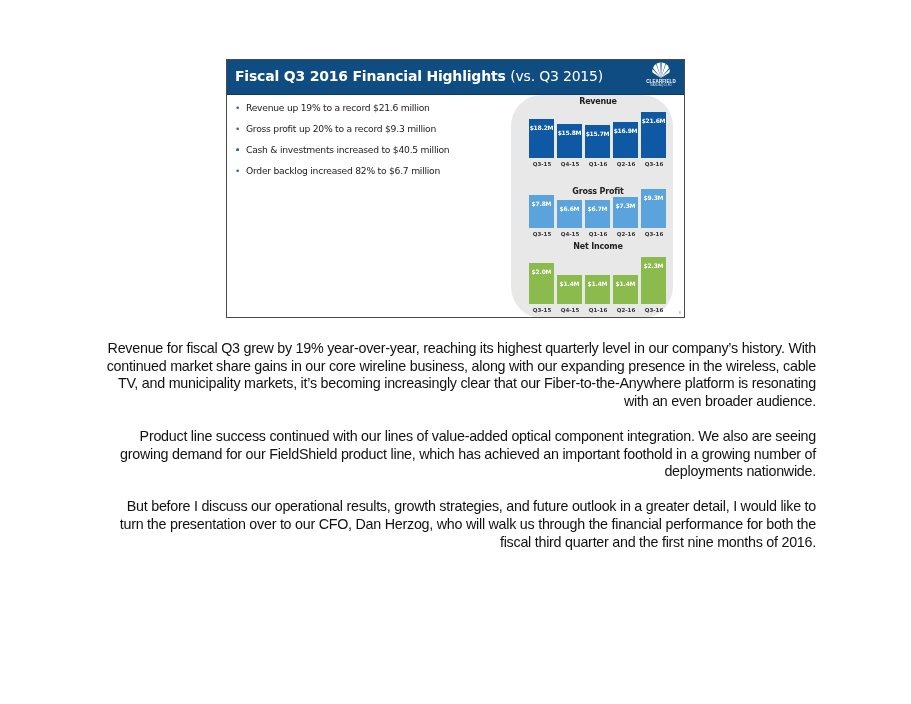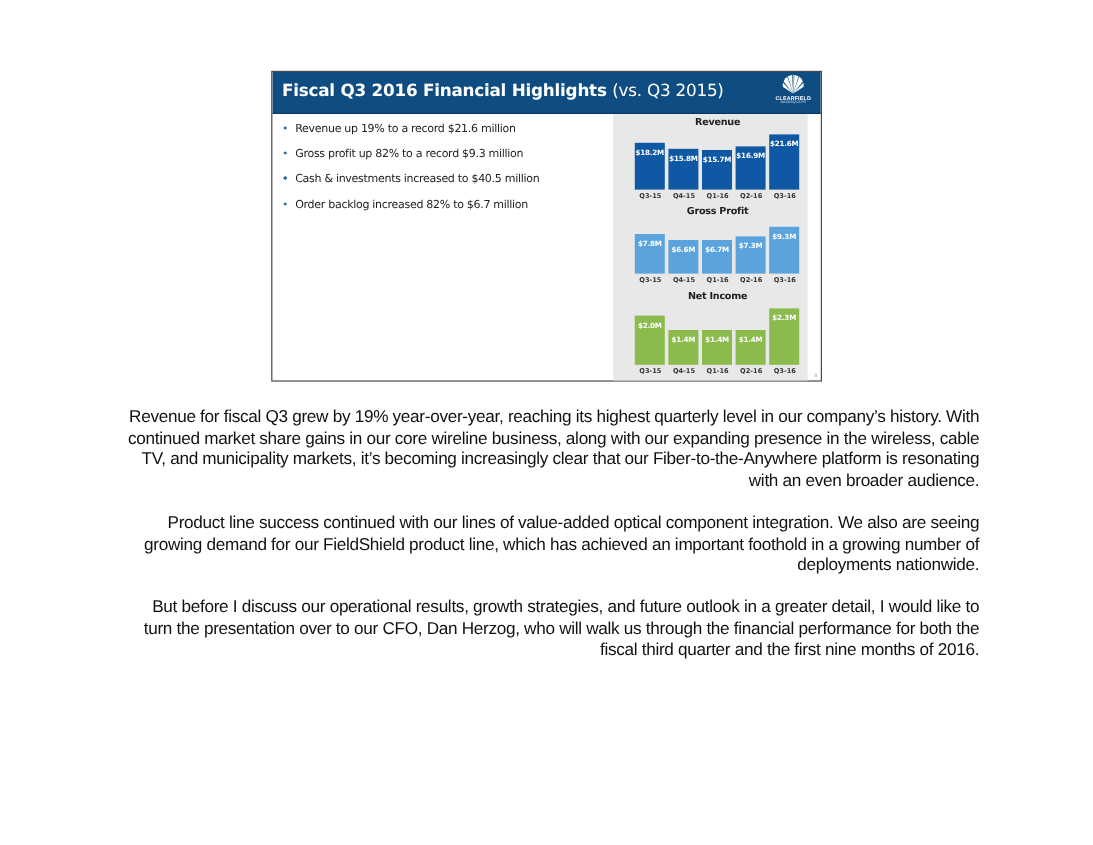--- a/index.html
+++ b/index.html
@@ -37,20 +37,21 @@
       letter-spacing: -0.25px;
     }
     .bullets li { position: relative; padding-left: 13px; margin-bottom: 9px; line-height: 12px; }
     .bullets li .dot {
       position: absolute; left: 2px; top: 0; color: #2e6aa8; font-size: 9px;
     }
 
     .chart-panel {
       position: absolute; left: 284px; top: 35px; width: 162px; height: 223px;
       background: #e8e8e8;
+      border-radius: 31px;
     }
     .chart-block { position: absolute; left: 0; width: 174px; }
     .chart-title {
       position: absolute; left: 0; width: 174px; text-align: center;
       font-family: "DejaVu Sans", sans-serif; font-size: 8px; font-weight: bold; color: #222222;
       letter-spacing: -0.2px;
     }
     .bar {
       position: absolute; box-sizing: border-box;
     }
@@ -95,21 +96,21 @@
           <path d="M10 16 L18.5 7 Q19 9 18.5 10.5 Z"></path>
         </g>
       </svg>
       <div class="logo-text">CLEARFIELD</div>
       <div class="logo-sub">NASDAQ:CLFD</div>
     </div>
   </div>
 
   <ul class="bullets">
     <li><span class="dot">•</span><span>Revenue up 19% to a record $21.6 million</span></li>
-    <li><span class="dot">•</span><span>Gross profit up 82% to a record $9.3 million</span></li>
+    <li><span class="dot">•</span><span>Gross profit up 20% to a record $9.3 million</span></li>
     <li style="width:215px"><span class="dot">•</span></li>
     <li style="width:225px"><span class="dot">•</span></li>
     <li><span class="dot">•</span><span>Cash &amp; investments increased to $40.5 million</span></li>
     <li><span class="dot">•</span><span>Order backlog increased 82% to $6.7 million</span></li>
   </ul>
 
   <div class="chart-panel" id="chart-panel">
       <div class="chart-block" style="top: 0px; height: 77px;">
         <div class="chart-title" style="top: 2px;">Revenue</div>
         <div class="bar" style="left: 18px; width: 25px; top: 24px; height: 39px; background: rgb(15, 88, 163);">
@@ -127,21 +128,21 @@
         <div class="bar" style="left: 102px; width: 25px; top: 27px; height: 36px; background: rgb(15, 88, 163);">
           <div class="bar-label" style="top: 5px;">$16.9M</div>
         </div>
         <div class="cat-label" style="left: 102px; top: 66px;">Q2-16</div>
         <div class="bar" style="left: 130px; width: 25px; top: 17px; height: 46px; background: rgb(15, 88, 163);">
           <div class="bar-label" style="top: 5px;">$21.6M</div>
         </div>
         <div class="cat-label" style="left: 130px; top: 66px;">Q3-16</div>
       </div>
       <div class="chart-block" style="top: 74px; height: 73px;">
-        <div class="chart-title" style="top: 2px;">Gross Profit</div>
+        <div class="chart-title" style="top: 18px;">Gross Profit</div>
         <div class="bar" style="left: 18px; width: 25px; top: 26px; height: 33px; background: rgb(91, 163, 220);">
           <div class="bar-label" style="top: 5px;">$7.8M</div>
         </div>
         <div class="cat-label" style="left: 18px; top: 62px;">Q3-15</div>
         <div class="bar" style="left: 46px; width: 25px; top: 31px; height: 28px; background: rgb(91, 163, 220);">
           <div class="bar-label" style="top: 5px;">$6.6M</div>
         </div>
         <div class="cat-label" style="left: 46px; top: 62px;">Q4-15</div>
         <div class="bar" style="left: 74px; width: 25px; top: 31px; height: 28px; background: rgb(91, 163, 220);">
           <div class="bar-label" style="top: 5px;">$6.7M</div>

